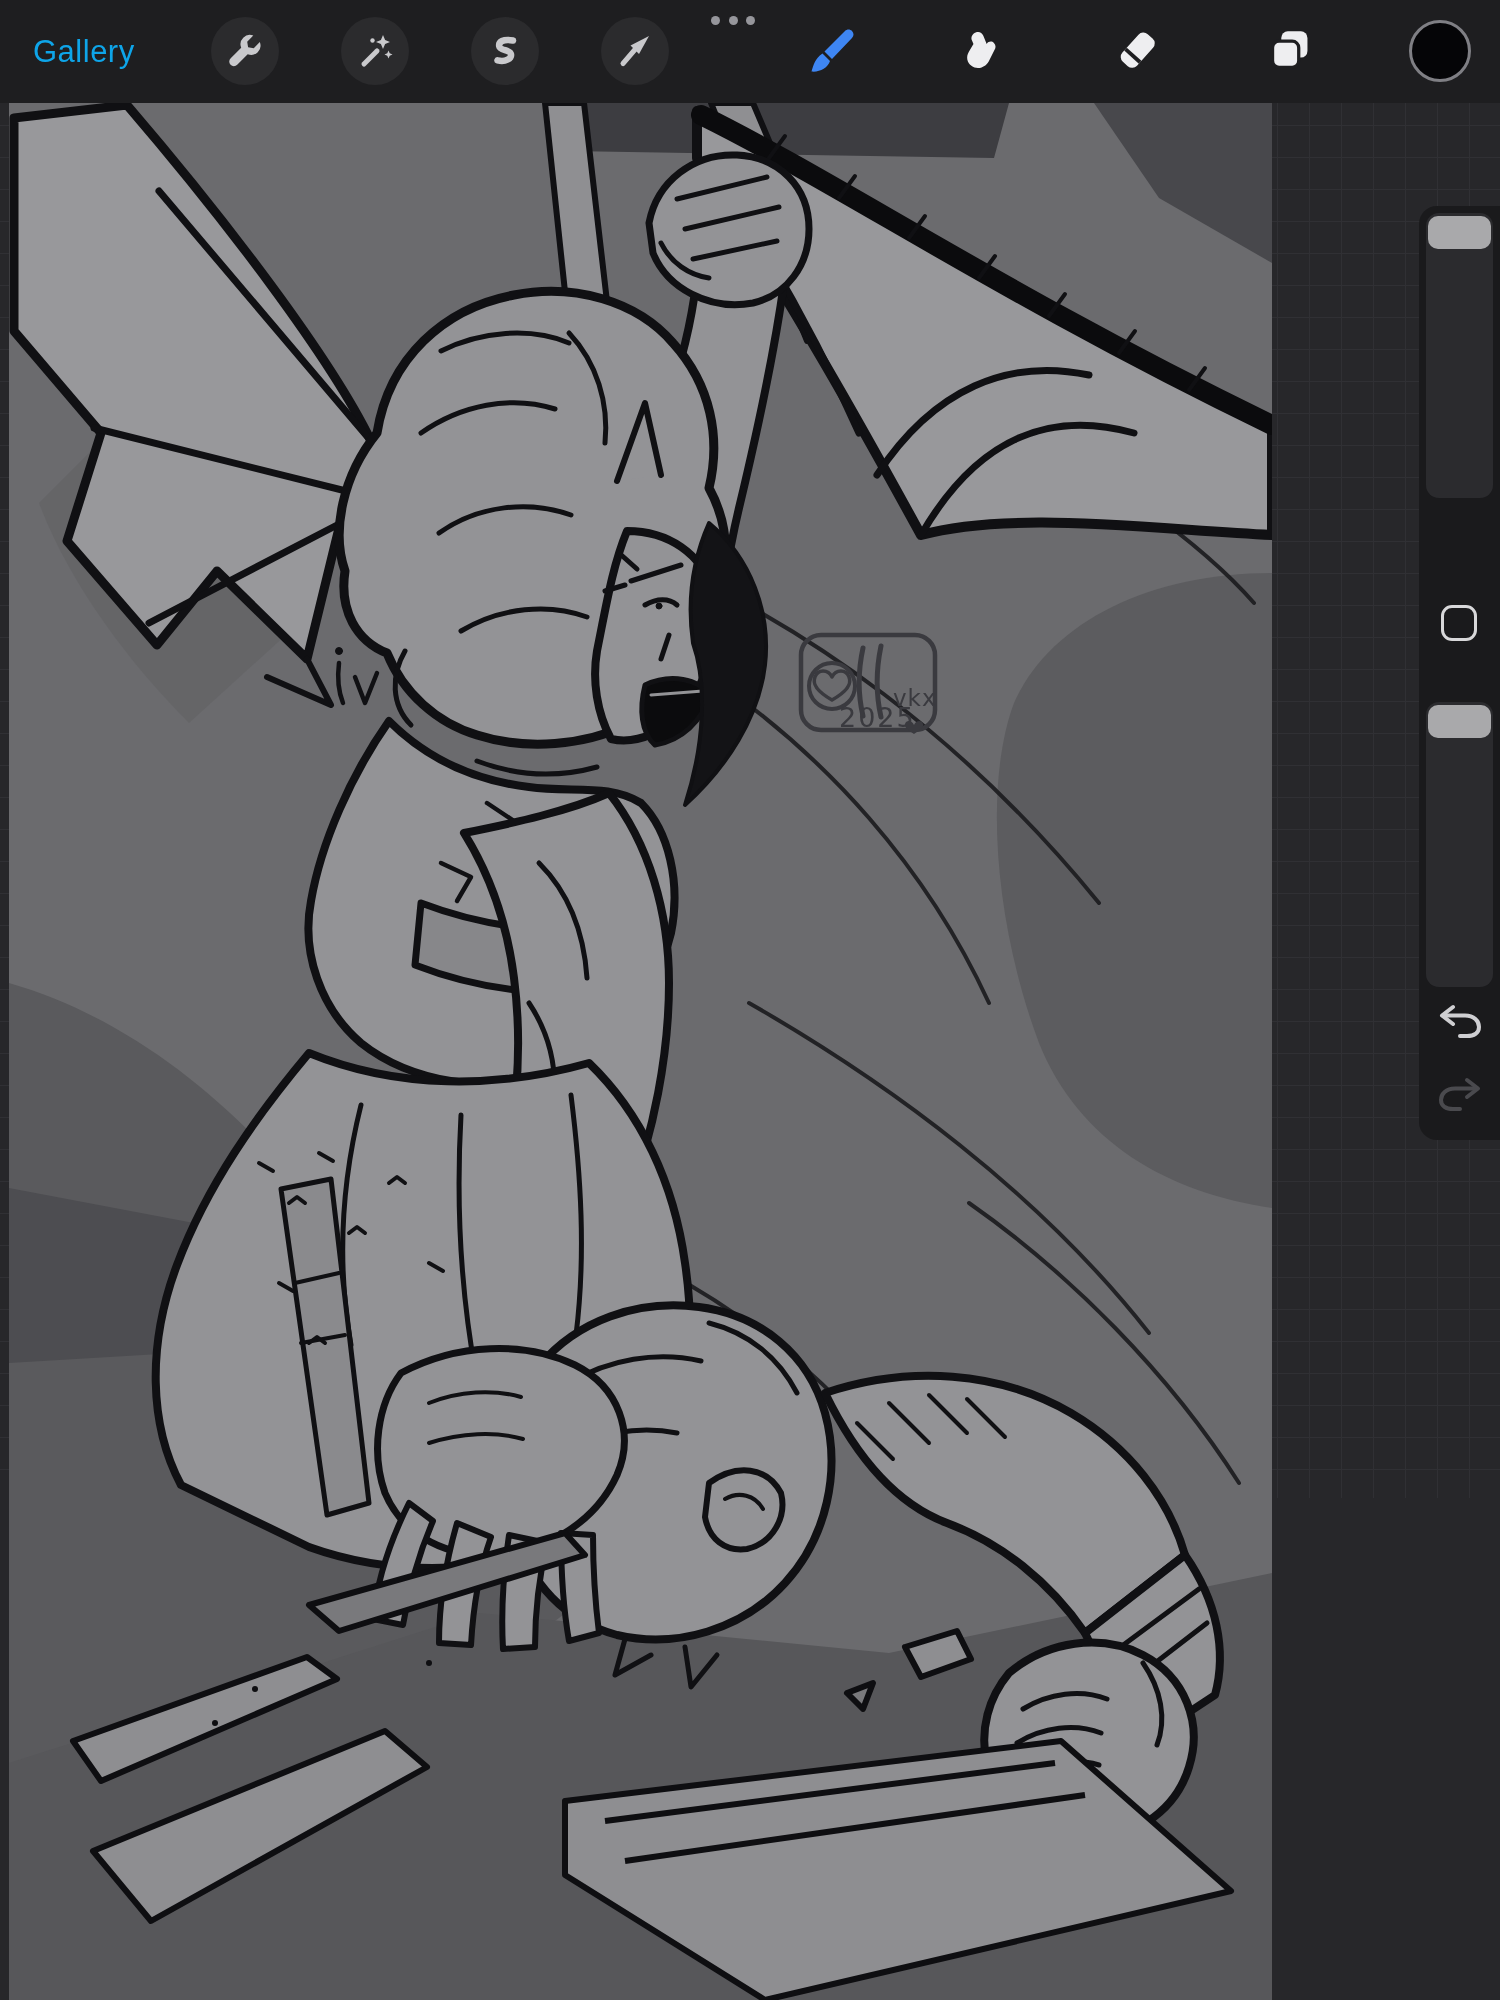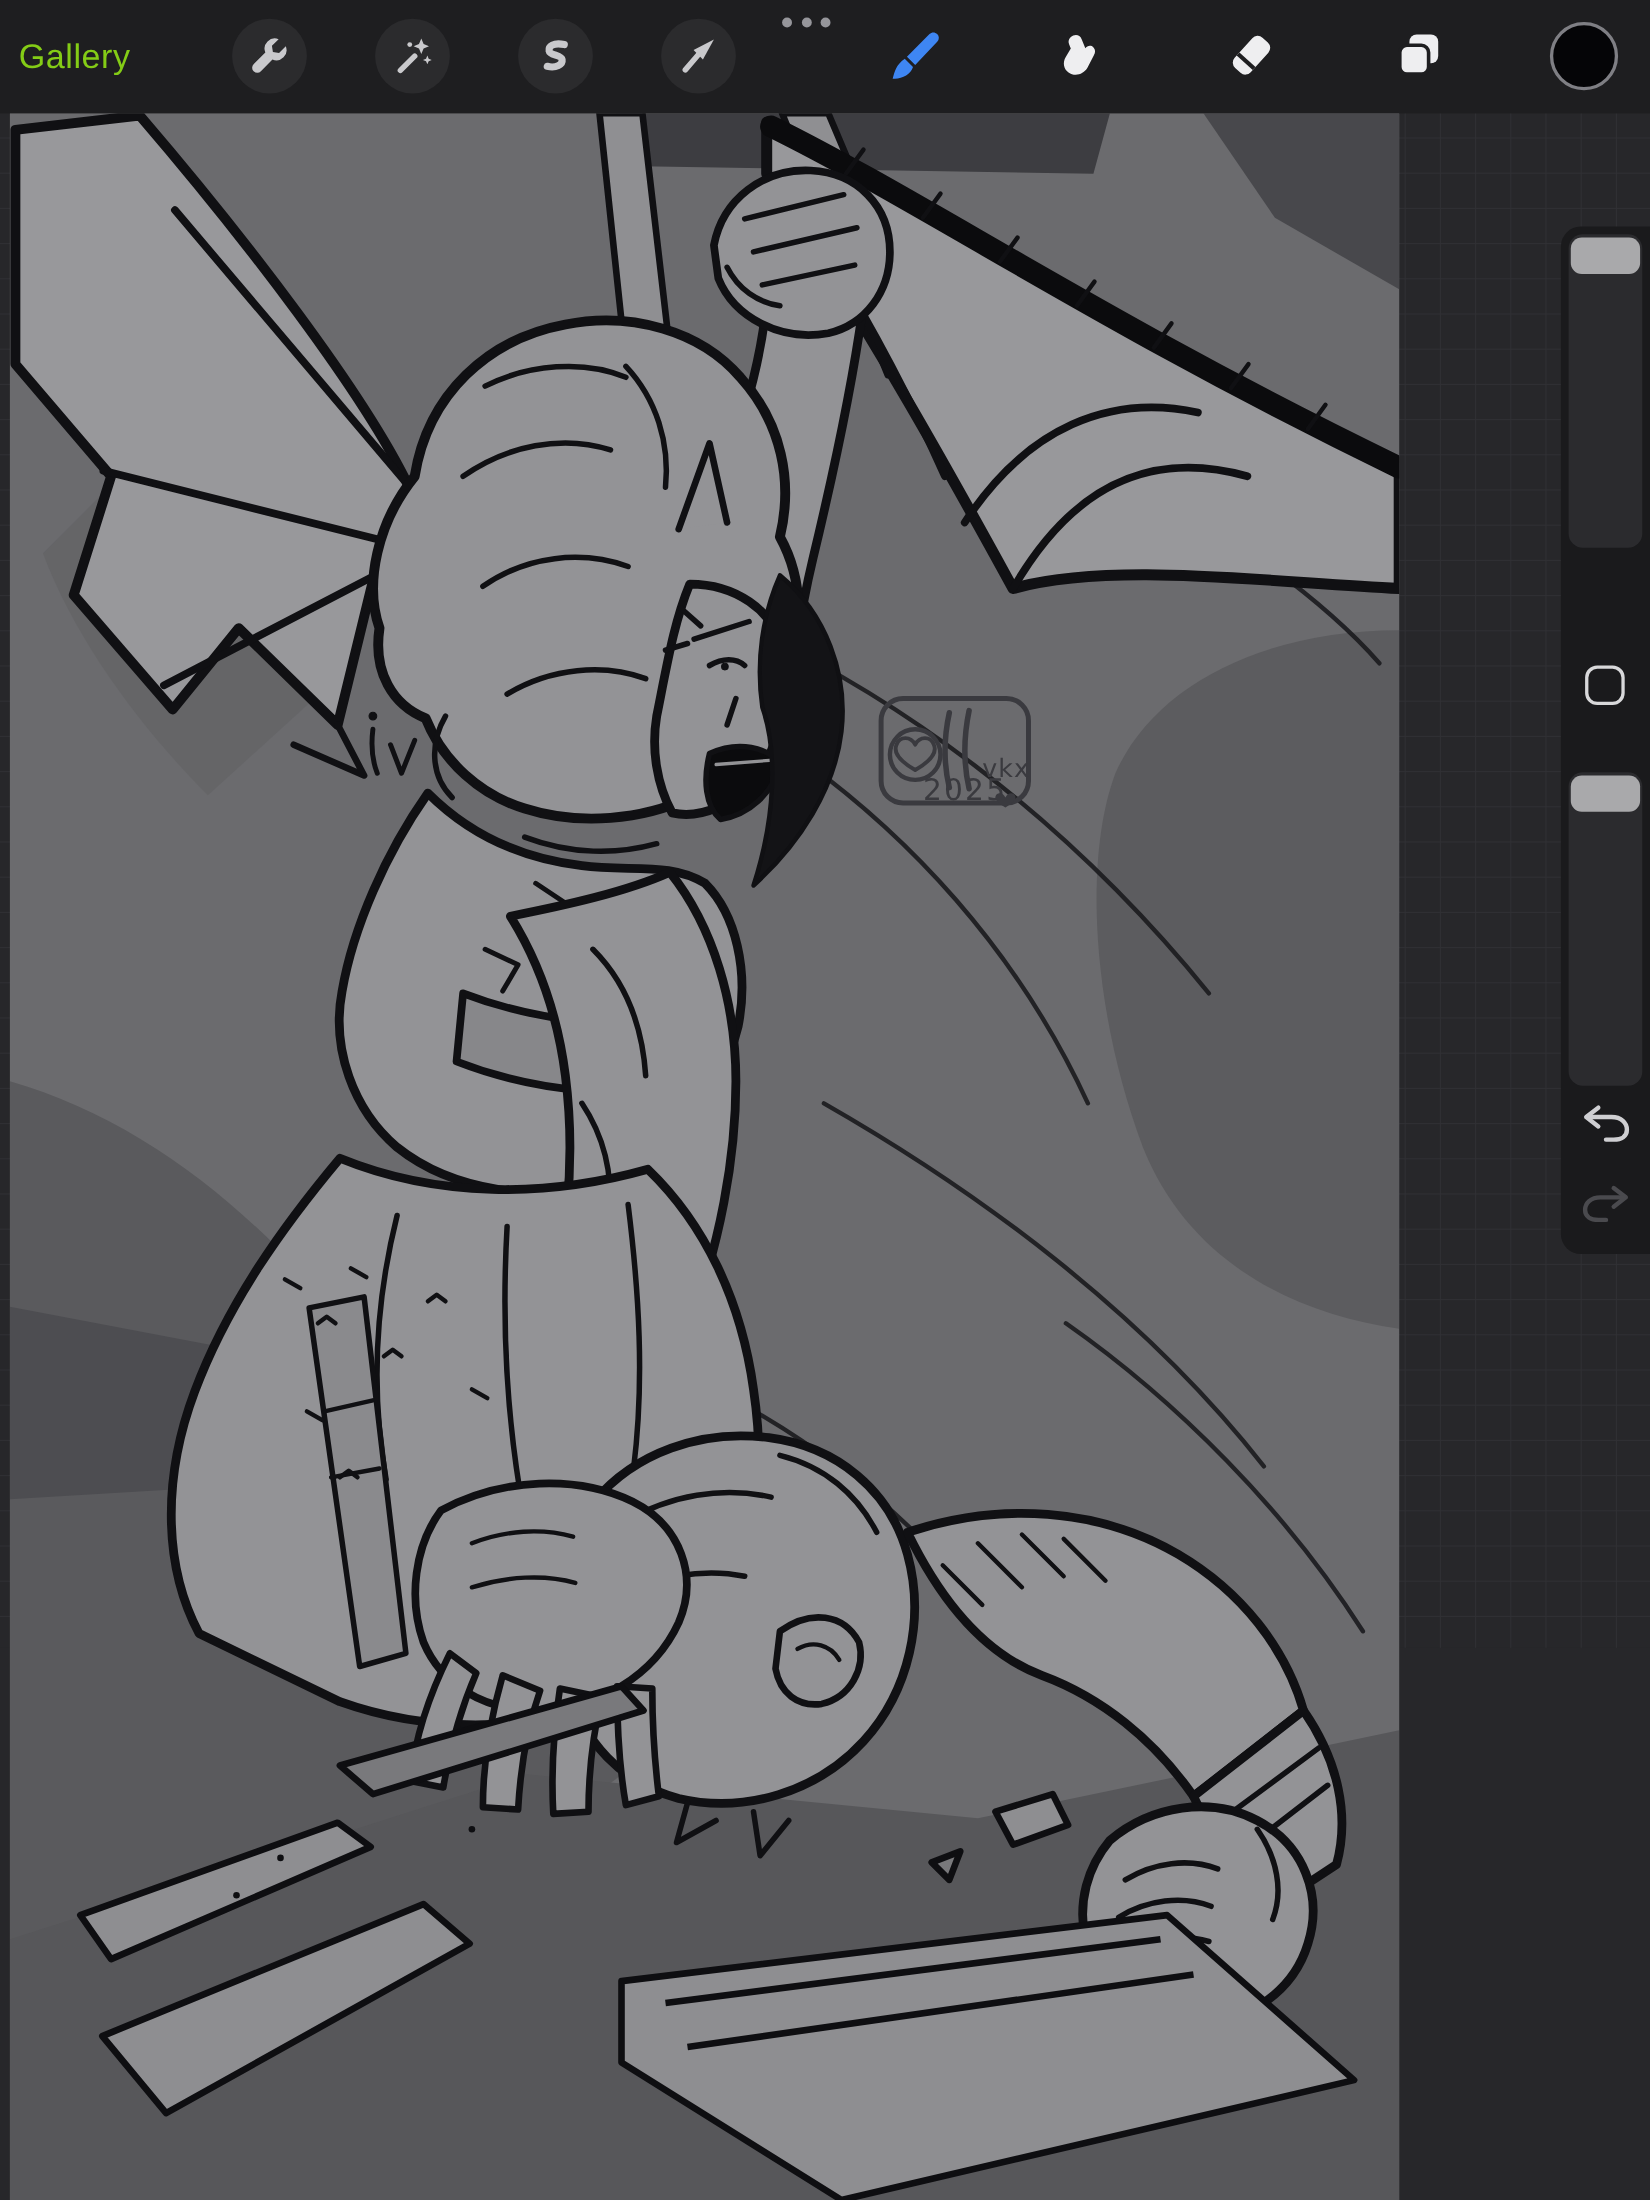--- a/index.html
+++ b/index.html
@@ -1,22 +1,22 @@
 <!DOCTYPE html>
 <html><head>
 <meta charset="utf-8">
 <style>
   html,body{margin:0;padding:0;background:#101012;}
   #app{position:relative;width:1500px;height:2000px;overflow:hidden;
        font-family:"Liberation Sans",sans-serif;background:#27272a;}
 
   
   .toolbar{position:absolute;left:0;top:0;width:1500px;height:103px;background:#1e1e20;z-index:30;}
-  .gallery{position:absolute;left:17px;top:0;height:90px;line-height:103px;
-           font-size:31px;color:#84cc16;letter-spacing:.5px;cursor:default;}
+  .gallery{position:absolute;left:33px;top:0;height:90px;line-height:103px;
+           font-size:31px;color:#0ea5e9;letter-spacing:.5px;cursor:default;}
   .toolbtn{position:absolute;top:17px;width:68px;height:68px;border-radius:50%;
            display:flex;align-items:center;justify-content:center;}
   .toolbtn.circled{background:#2b2b2d;}
   .toolbtn svg{display:block;}
   .dots{position:absolute;left:711px;top:13px;width:44px;height:14px;display:flex;
         justify-content:space-between;align-items:center;}
   .dots i{width:9px;height:9px;border-radius:50%;background:#96969b;}
   .swatch{position:absolute;left:1409px;top:20px;width:62px;height:62px;border-radius:50%;
           background:#050507;border:3px solid #7f7f84;box-sizing:border-box;}
 

